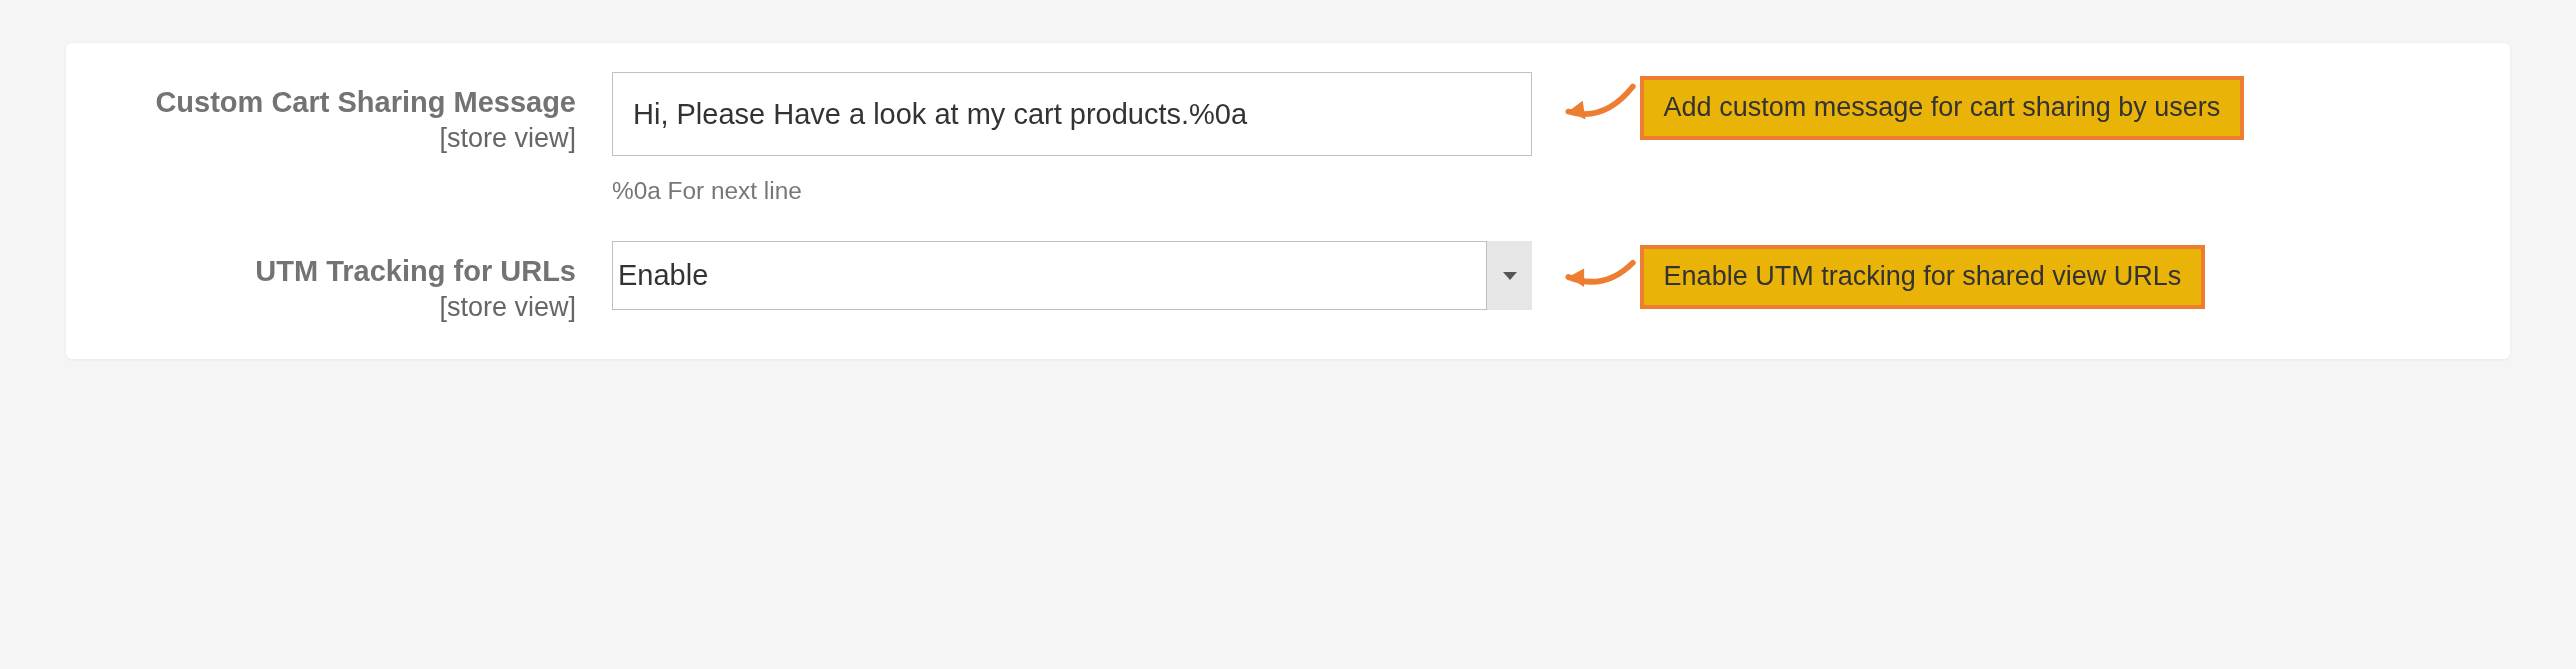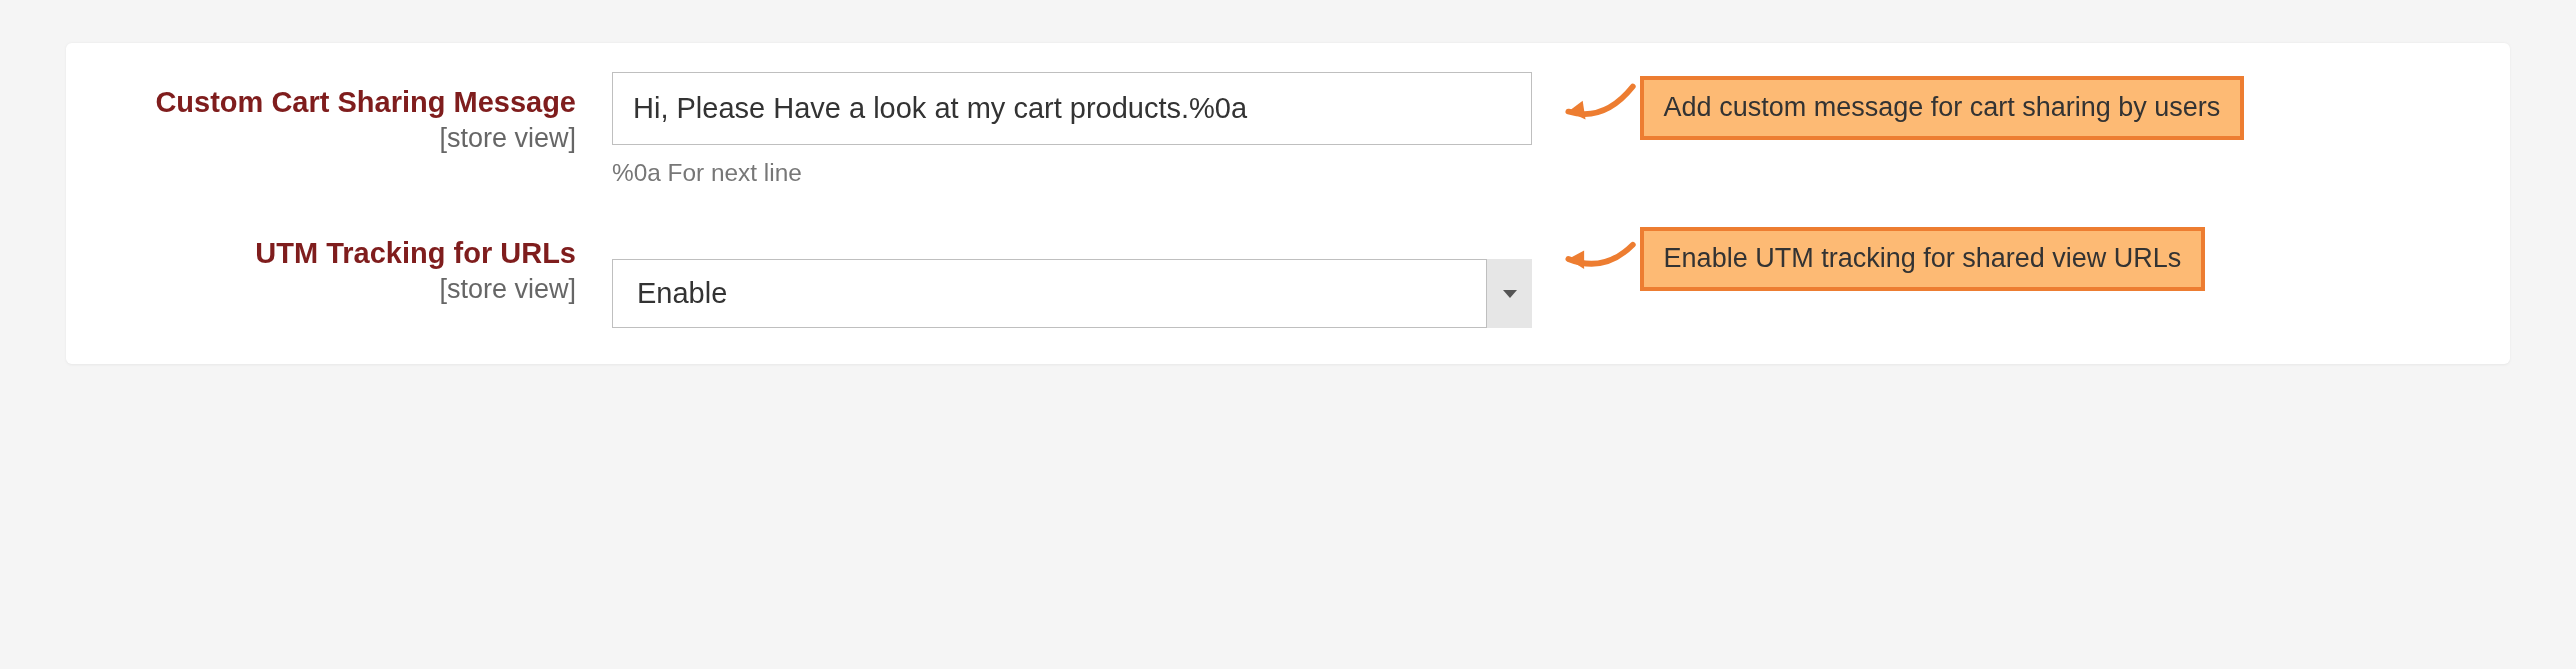--- a/index.html
+++ b/index.html
@@ -23,65 +23,64 @@
     }
     .field-row:last-child { margin-bottom: 0; }
     .field-label-col {
       width: 503px;
       text-align: right;
       padding-right: 36px;
       padding-top: 13px;
     }
     .field-label {
       font-size: 29px;
-      color: #7f1d1d;
+      color: #737373;
       font-weight: 600;
       line-height: 1.2;
     }
     .field-scope {
       font-size: 27px;
       color: #666666;
       display: block;
       margin-top: 2.9px;
     }
     .field-control-col {
       width: 920px;
       position: relative;
     }
     .text-input {
       width: 100%;
-      height: 73px;
+      height: 84px;
       border: 1.4px solid #bfbfbf;
       padding: 4px 20px;
       font-size: 29px;
       color: #333333;
       background: #ffffff;
     }
     .hint {
       font-size: 24.4px;
       color: #777777;
-      margin-top: 14px;
+      margin-top: 21px;
     }
     .select-wrap {
       position: relative;
       width: 100%;
       height: 69px;
     }
     .select-display {
       width: 100%;
       height: 100%;
       border: 1.4px solid #bfbfbf;
       background: #ffffff;
       display: flex;
       align-items: center;
-      padding-left: 24px;
+      padding-left: 5px;
       font-size: 29px;
       color: #333333;
       cursor: pointer;
-      margin-top: 36px;
     }
     .select-btn {
       position: absolute;
       right: 0;
       top: 0;
       width: 46px;
       height: 100%;
       background: #e6e6e6;
       border-left: 1.4px solid #bfbfbf;
       display: flex;
@@ -100,21 +99,21 @@
       display: flex;
       align-items: center;
     }
     .annot-box {
       border: 4.3px solid #ed7d31;
       padding: 10px 20px;
       font-size: 27px;
       color: #333333;
       line-height: 1.3;
       text-align: center;
-      background: #fdba74;
+      background: #eab308;
     }
     .arrow {
       flex-shrink: 0;
     }
   </style>
 </head>
 <body>
 
 <div class="panel">
 

